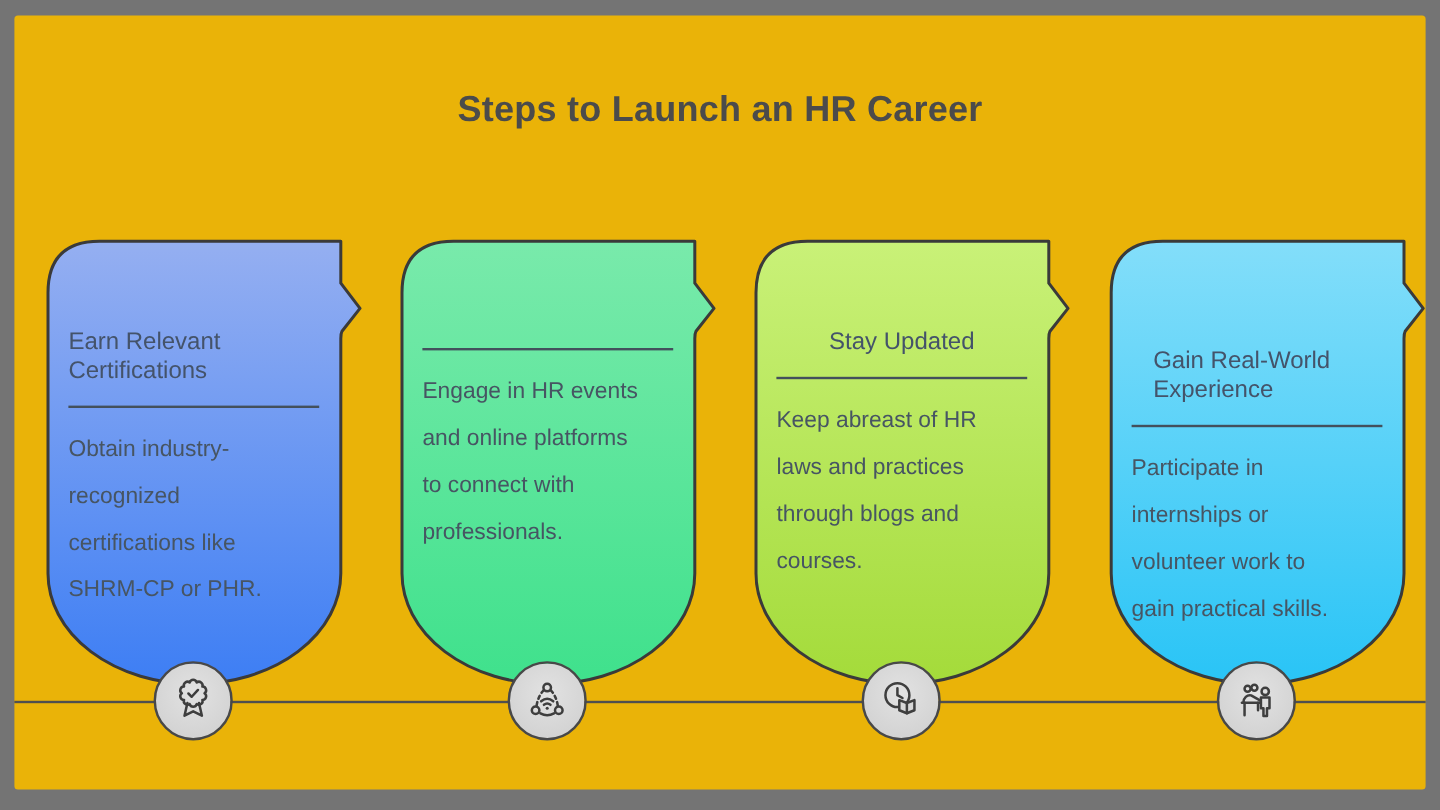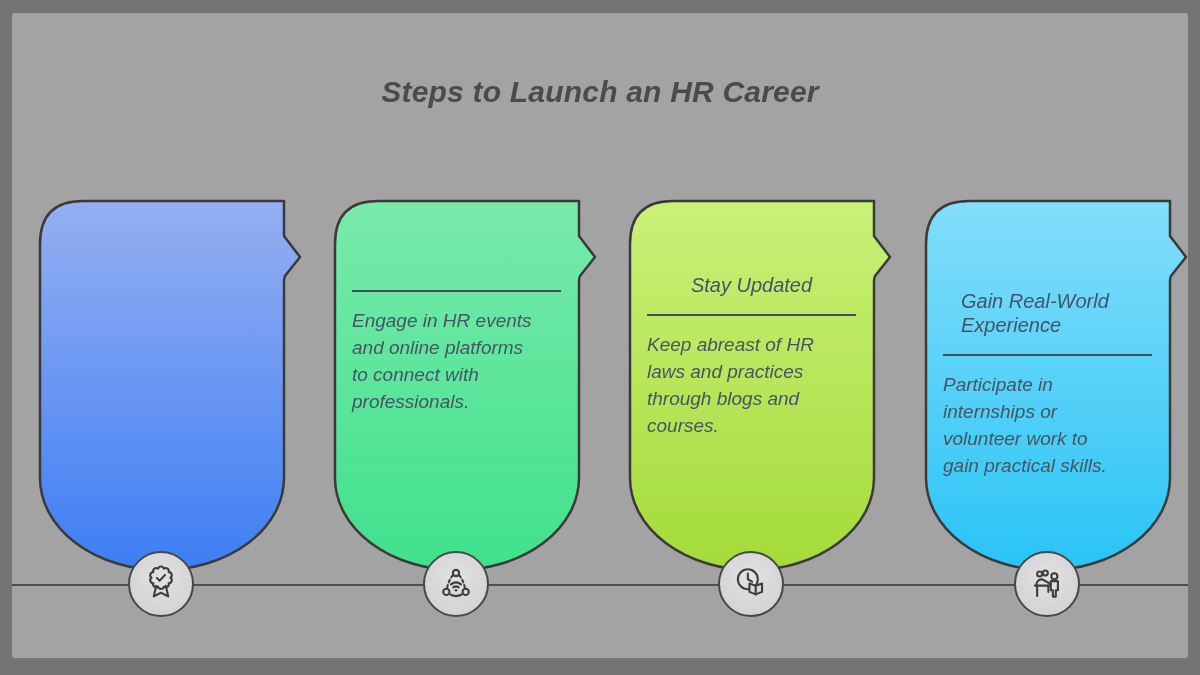--- a/index.html
+++ b/index.html
@@ -1,34 +1,34 @@
 <!DOCTYPE html>
 <html><head>
 <meta charset="utf-8">
 <style>
   html,body{margin:0;padding:0;}
   body{width:1200px;height:675px;position:relative;overflow:hidden;
        font-family:"Liberation Sans", sans-serif;background:#747474;}
   .frame{position:absolute;inset:0;background:#747474;}
   .page{position:absolute;left:12px;top:13px;right:12px;bottom:17px;
-        background:#a3a3a3;border-radius:3px;font-style:italic;}
+        background:#eab308;border-radius:3px;}
   h1.main-title{margin:60px 0 0;text-align:center;
         font-size:30px;line-height:37px;font-weight:700;color:#4b4b4b;letter-spacing:.2px;}
   .baseline{position:absolute;left:0;right:0;top:571px;height:2px;background:#4f4f4f;z-index:1;}
   .card{position:absolute;top:187px;width:262px;height:371px;z-index:2;}
   .card-1{left:27px;} .card-2{left:322px;} .card-3{left:617px;} .card-4{left:913px;}
   svg.shape{position:absolute;left:0;top:0;overflow:visible;}
   .card-content{position:absolute;left:1px;top:0;width:244px;box-sizing:border-box;
         padding:73px 18px 0 17px;}
   .card-title{font-size:20px;line-height:24px;font-weight:400;color:#44536a;
         white-space:pre-line;}
   .card-3 .card-title{text-align:center;}
   .card-4 .card-title{padding-left:18px;margin-top:16px;}
   .divider{height:0;border-top:2.5px solid #43505c;margin:17px 0 15px;}
-  .card-body{font-size:19px;line-height:27px;color:#475563;white-space:pre-line;}
+  .card-body{font-size:19px;line-height:39px;color:#475563;white-space:pre-line;}
   .icon-circle{position:absolute;left:89px;top:351px;width:66px;height:66px;
         border-radius:50%;box-sizing:border-box;border:2.5px solid #484848;
         background:radial-gradient(circle at 50% 40%, #e2e2e2 0%, #d3d3d3 75%, #c9c9c9 100%);
         display:flex;align-items:center;justify-content:center;z-index:3;}
   .glyph{stroke:#3e3e3e;fill:none;stroke-width:2;stroke-linecap:round;stroke-linejoin:round;}
 </style>
 </head>
 <body>
 
 <div class="frame">
@@ -41,20 +41,29 @@
     <div class="card card-1">
       <svg class="shape" width="262" height="371" viewBox="0 0 262 371">
         <defs>
             <linearGradient id="g1" x1="0" y1="0" x2="0" y2="1">
           <stop offset="0%" stop-color="#95aff1"></stop>
           <stop offset="100%" stop-color="#3d7ef4"></stop>
         </linearGradient>
           </defs>
         <path d="M44,1 H245 V36 L261,57 L246,76 Q245,78 245,82 V278 A122,92 0 0 1 1,278 V44 Q1,1 44,1 Z" fill="url(#g1)" stroke="#3a3a3a" stroke-width="2.5" stroke-linejoin="round"></path>
       </svg>
+      <div class="card-content">
+        <div class="card-title">Earn Relevant
+Certifications</div>
+        <div class="divider"></div>
+        <div class="card-body">Obtain industry-
+recognized
+certifications like
+SHRM-CP or PHR.</div>
+      </div>
       <div class="icon-circle">
         <svg width="42" height="42" viewBox="0 0 40 40" class="glyph">
           <path d="M29,14 A2.9,2.9 0 0 1 27.28,19.29 A2.9,2.9 0 0 1 22.78,22.56 A2.9,2.9 0 0 1 17.22,22.56 A2.9,2.9 0 0 1 12.72,19.29 A2.9,2.9 0 0 1 11,14 A2.9,2.9 0 0 1 12.72,8.71 A2.9,2.9 0 0 1 17.22,5.44 A2.9,2.9 0 0 1 22.78,5.44 A2.9,2.9 0 0 1 27.28,8.71 A2.9,2.9 0 0 1 29,14 Z"></path>
           <path d="M16.2,14.2 l2.6,2.6 l5,-5.4"></path>
           <path d="M15.4,21.8 L13.1,31.8 L20,28.3 L26.9,31.8 L24.6,21.8"></path>
         </svg>
       </div>
     </div>
 
     <div class="card card-2">

